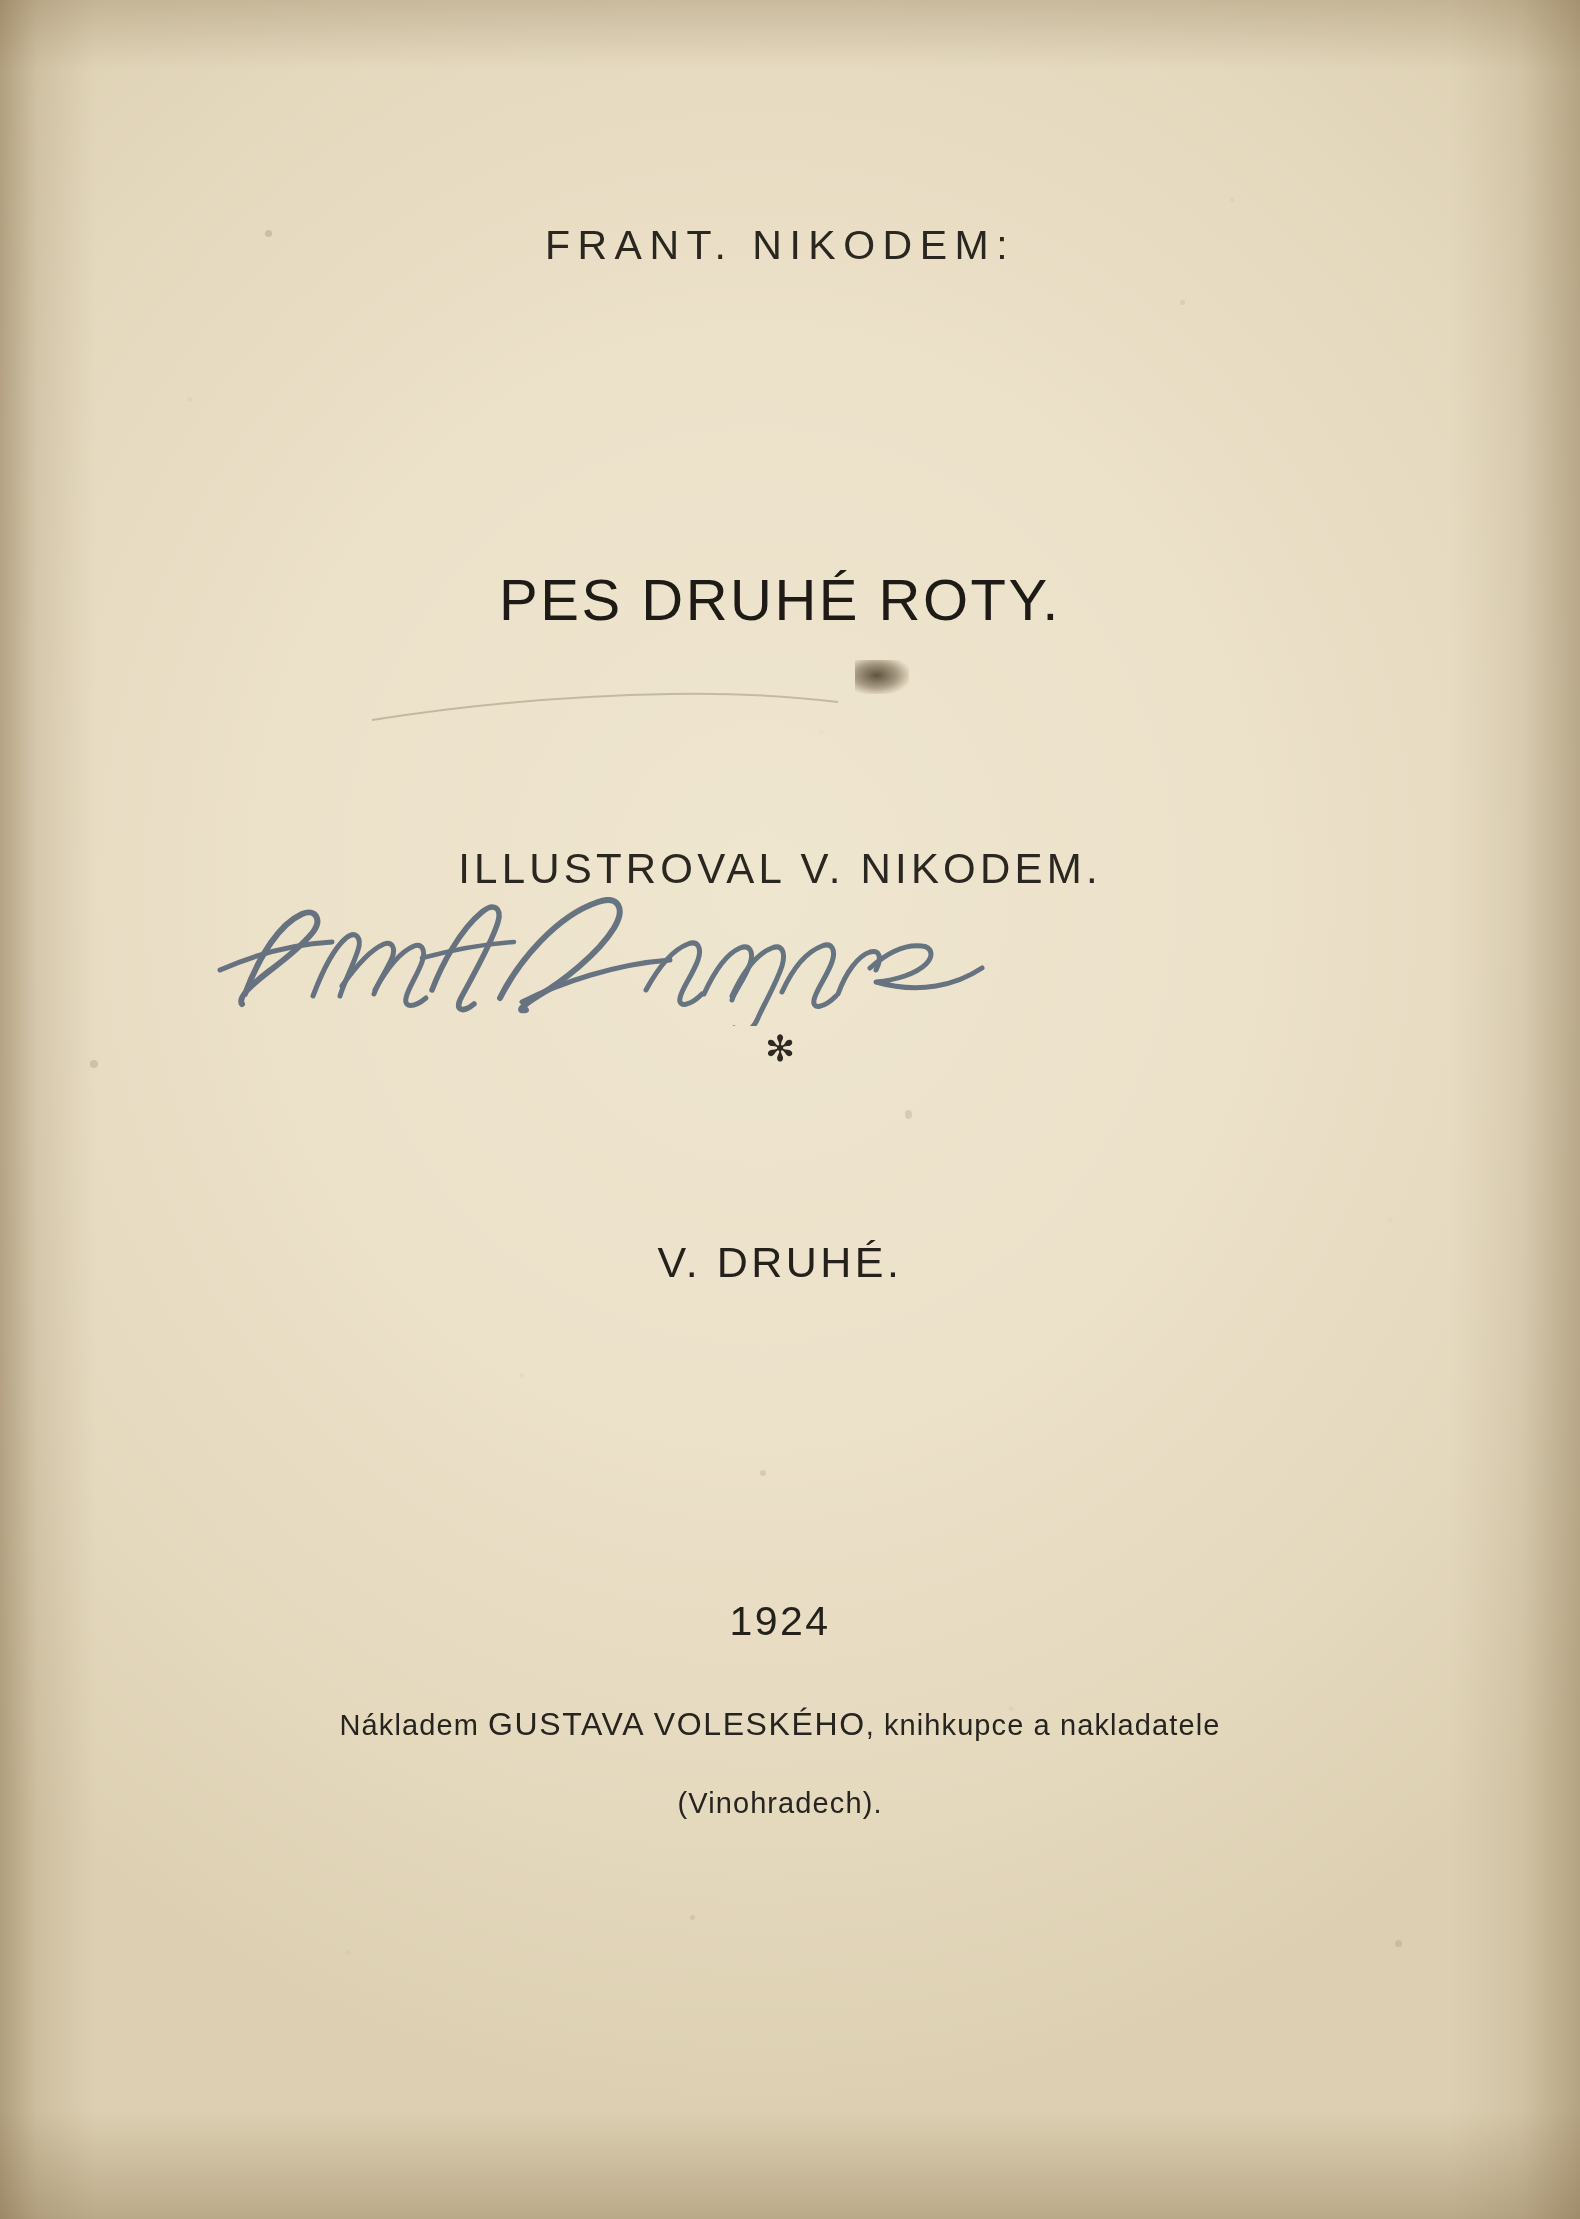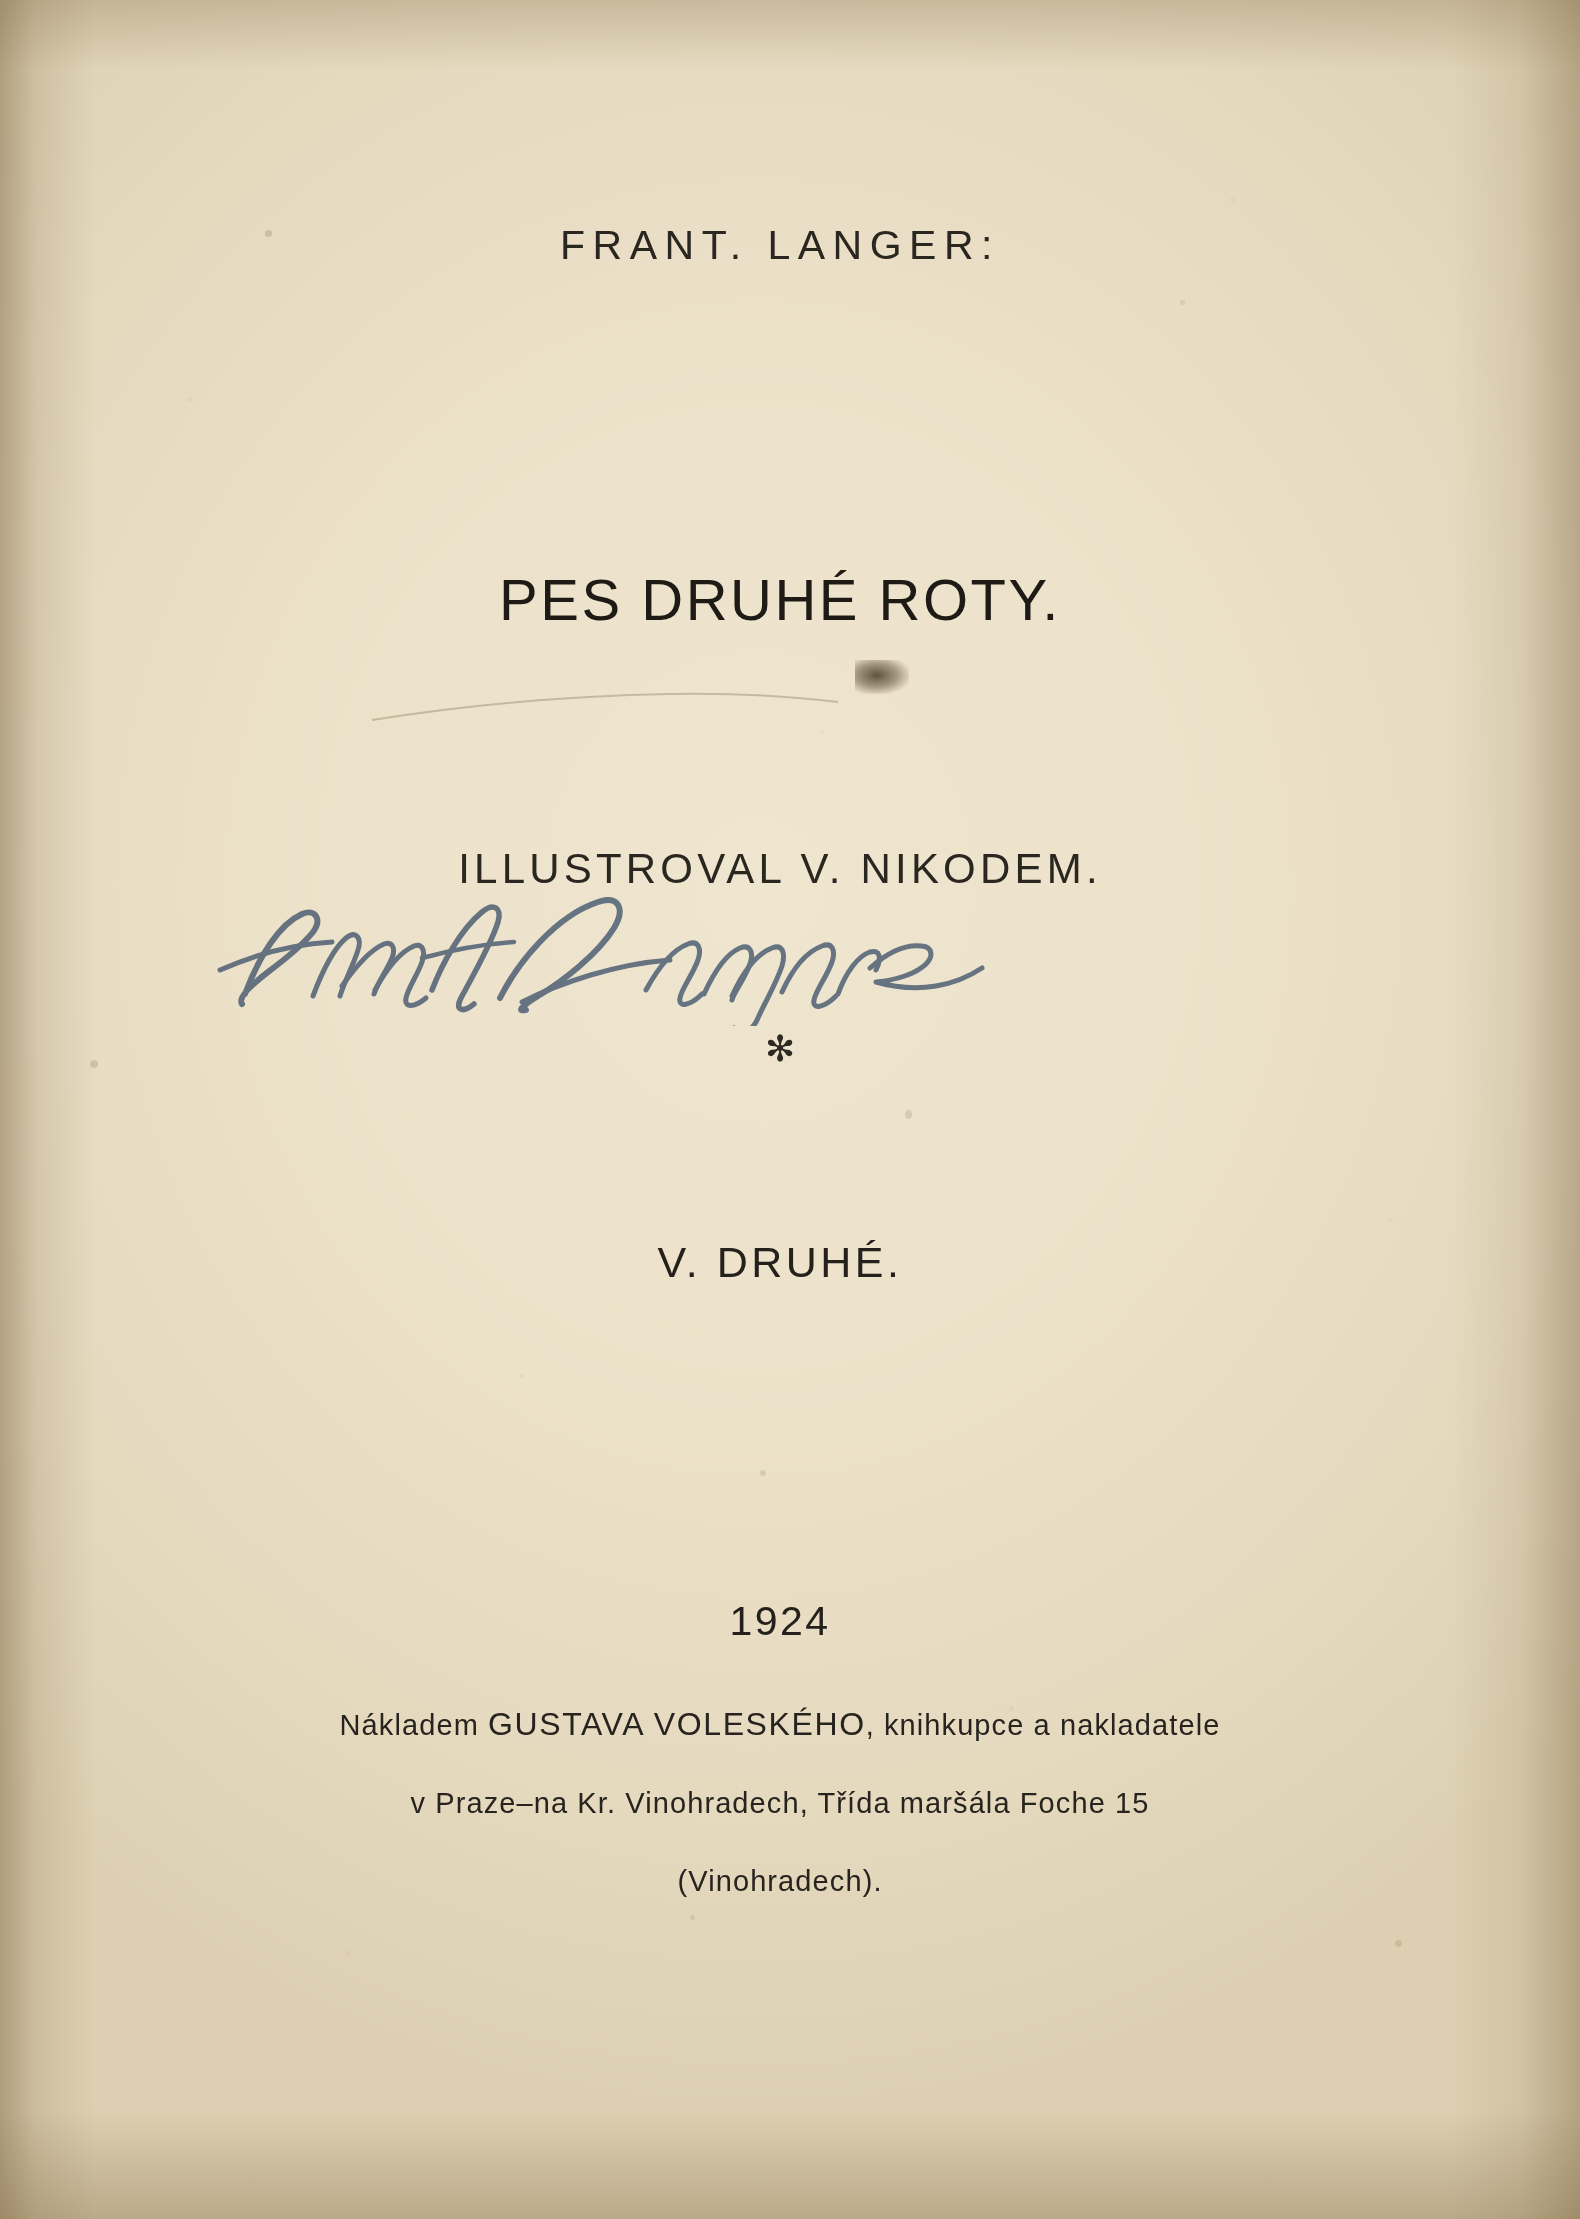--- a/index.html
+++ b/index.html
@@ -201,37 +201,36 @@
   <div class="speck" style="left:1180px;top:300px;width:5px;height:5px;opacity:.3;"></div>
 
   <div id="blot"></div>
 
   <svg id="scratch" viewBox="0 0 470 36">
     <path d="M2 30 C 90 16, 190 6, 300 4 C 360 3, 420 6, 468 12" fill="none" stroke="rgba(90,72,46,.55)" stroke-width="2"></path>
   </svg>
 
   <div id="content">
 
-    <div class="author-line">FRANT. LANGER:</div>
+    <div class="author-line">FRANT. NIKODEM:</div>
 
     <div class="main-title">PES DRUHÉ ROTY.</div>
 
     <div class="illustrator-line">ILLUSTROVAL V. NIKODEM.</div>
 
     <div class="ornament">✻</div>
 
     <div class="edition-line">V. DRUHÉ.</div>
 
     <div class="year-line">1924</div>
 
     <div class="imprint">
       <div class="imprint-line">
         <span>Nákladem </span><span class="caps">GUSTAVA VOLESKÉHO</span><span>, knihkupce a nakladatele</span>
       </div>
-      <div class="imprint-line">v Praze–na Kr. Vinohradech, Třída maršála Foche 15</div>
       <div class="imprint-line">(Vinohradech).</div>
     </div>
 
   </div>
 
   <svg id="signature" viewBox="0 0 1060 140">
     <g fill="none" stroke="#5f6d7c" stroke-linecap="round" stroke-linejoin="round" opacity="0.95">
       <path d="M175 108 C 190 68, 210 38, 232 28 C 246 22, 252 34, 243 46 C 232 60, 214 74, 198 86 C 180 100, 168 112, 172 118" stroke-width="6"></path>
       <path d="M150 84 C 186 68, 226 58, 262 56" stroke-width="5"></path>
       <path d="M243 110 C 252 86, 262 64, 276 52 C 286 44, 292 52, 288 64 C 283 80, 274 96, 270 110" stroke-width="5"></path>

